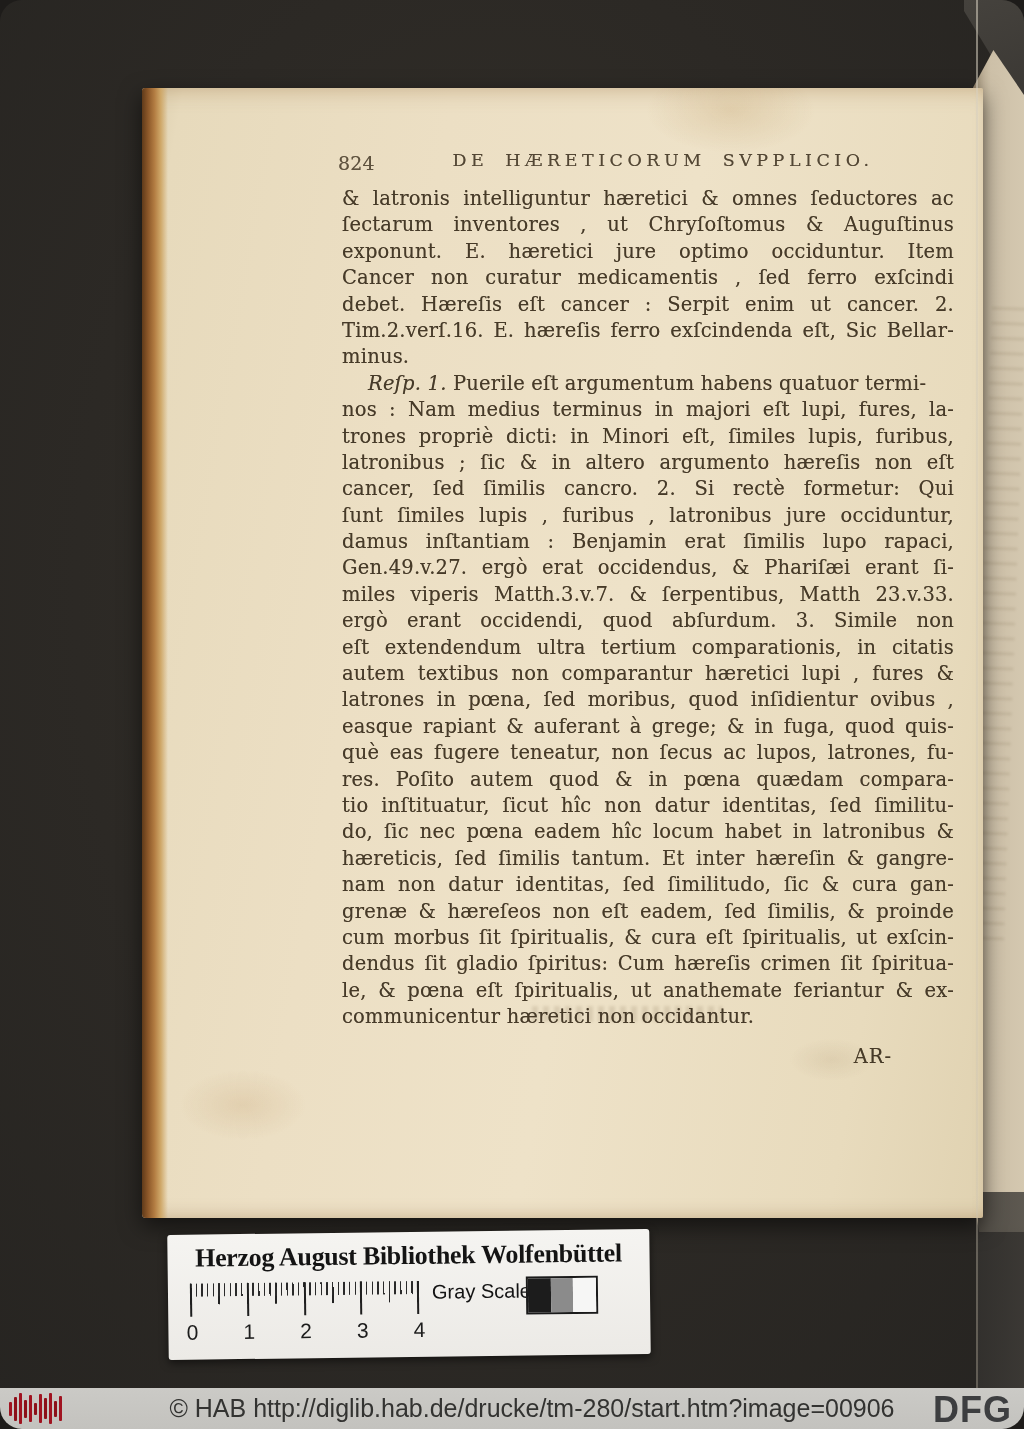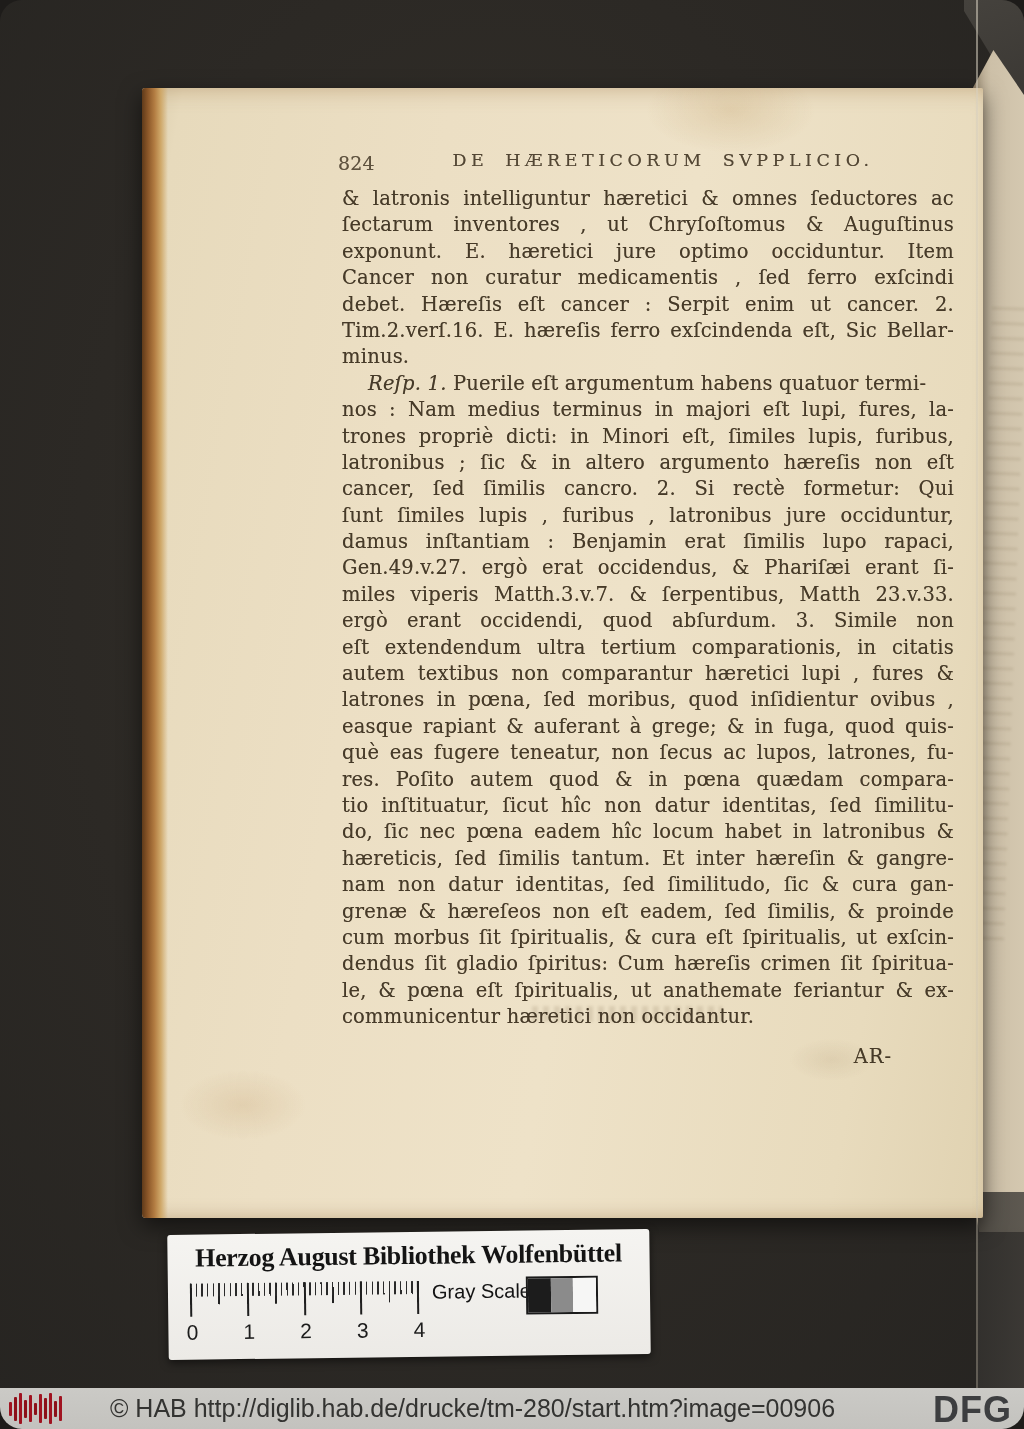--- a/index.html
+++ b/index.html
@@ -121,21 +121,21 @@
     position:absolute;left:0;right:0;bottom:0;height:41px;z-index:4;
     background:linear-gradient(180deg,#cbcac6 0%,#c3c2be 100%);
   }
   .hab-mark{
     position:absolute;left:9px;top:5px;height:31px;display:flex;align-items:center;gap:2px;
   }
   .hab-mark i{display:block;width:3px;background:#a01320;border-radius:1px;}
   .hab-mark i:nth-child(2n){background:#8d1019;}
   .copyright-text{
     position:absolute;left:110px;right:70px;top:0;height:24px;line-height:41px;
-    font-family:"Liberation Sans", sans-serif;font-size:25px;color:#333331;
+    text-align:center;font-family:"Liberation Sans", sans-serif;font-size:25px;color:#333331;
     white-space:nowrap;
   }
   .dfg-logo{
     position:absolute;right:12px;top:0;height:41px;line-height:43px;
     font-family:"Liberation Sans", sans-serif;font-weight:bold;font-size:36px;
     letter-spacing:1px;color:#3d3e40;
   }
 </style>
 </head>
 <body>

